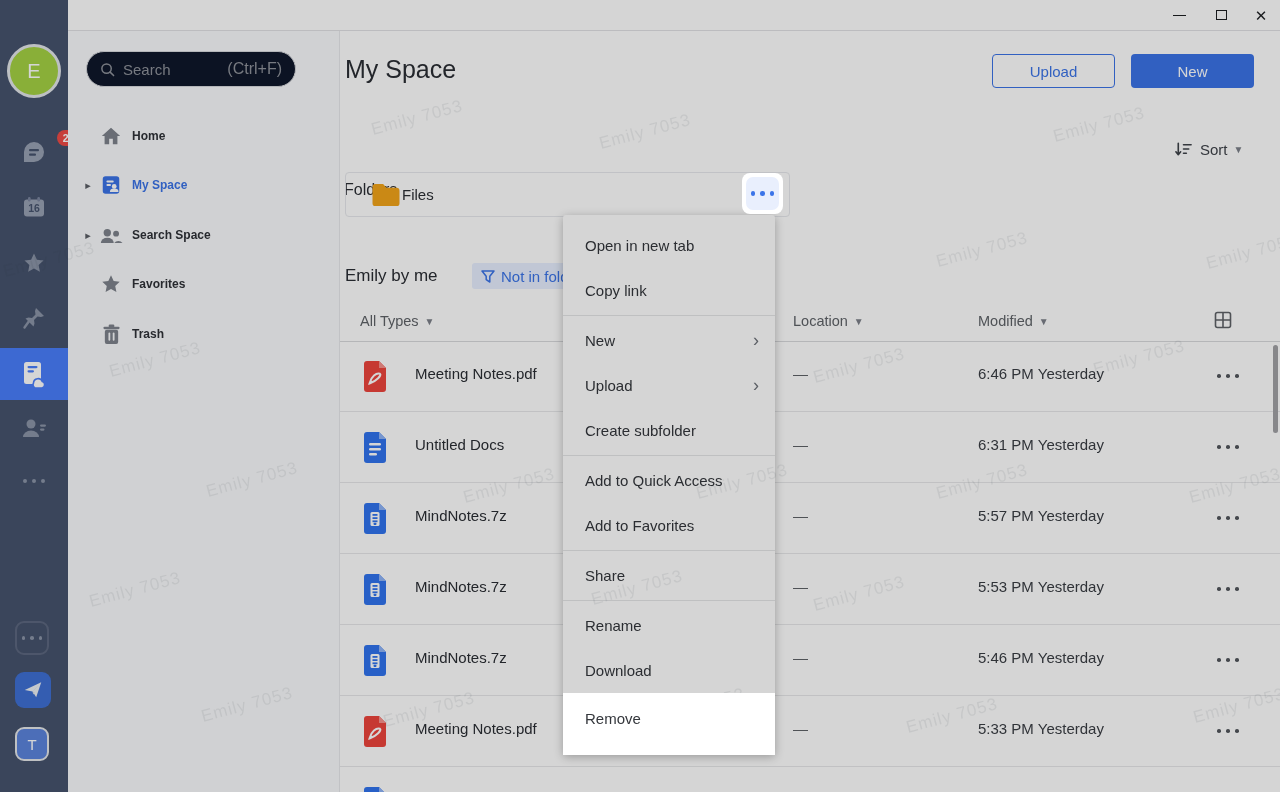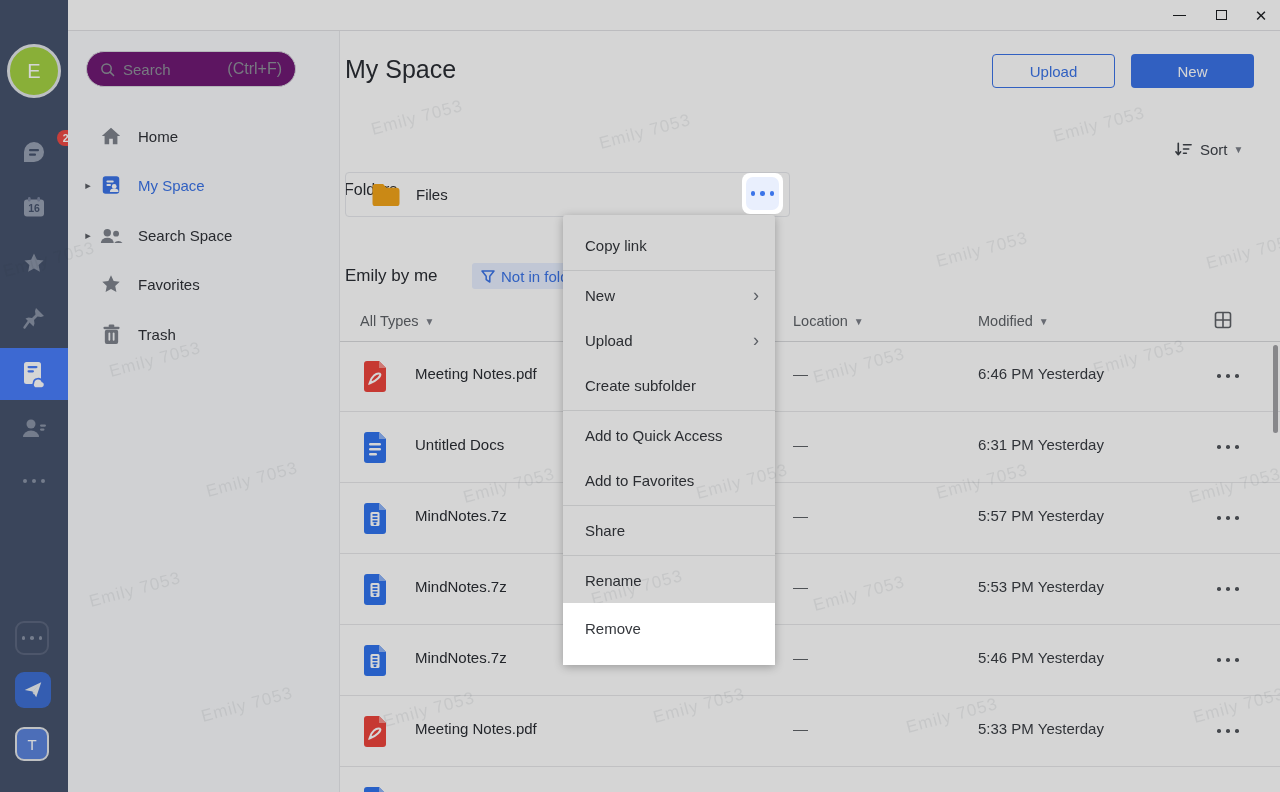--- a/index.html
+++ b/index.html
@@ -31,43 +31,43 @@
   
   .topstrip{position:absolute;left:68px;right:0;top:0;height:30px;background:#fff;border-bottom:1px solid #e2e2e5;z-index:5;}
   .winbtn{position:absolute;top:0;width:34px;height:30px;display:flex;align-items:center;justify-content:center;}
   .glyph-min{width:13px;height:0;border-top:1.8px solid #1c1e21;}
   .glyph-max{width:11px;height:10px;border:1.8px solid #1c1e21;box-sizing:border-box;}
   .glyph-close{font-size:15px;color:#1c1e21;line-height:1;}
 
   
   .sidebar{position:absolute;left:68px;top:30px;width:272px;height:762px;background:#fafbfd;border-right:1px solid #e8e9ec;box-sizing:border-box;}
   .search-pill{position:absolute;left:18px;top:21px;width:210px;height:36px;border:1.5px solid #d8dade;border-radius:19px;
-               box-sizing:border-box;display:flex;align-items:center;padding:12px 13px;background:#701a75;}
+               box-sizing:border-box;display:flex;align-items:center;padding:12px 13px;background:#0f172a;}
   .search-pill .ph{color:#8f939b;font-size:15px;margin-left:8px;flex:1;}
   .search-pill .sc{color:#8f939b;font-size:16px;}
   .nav-item{position:absolute;left:0;width:272px;height:48px;display:flex;align-items:center;cursor:default;}
   .nav-caret{position:absolute;left:14px;width:12px;text-align:center;font-size:11px;color:#5b5f66;}
   .nav-ic{position:absolute;left:31px;width:24px;height:24px;display:flex;align-items:center;justify-content:center;}
-  .nav-label{position:absolute;left:70px;font-size:15px;color:#2f3238;}
+  .nav-label{position:absolute;left:64px;font-size:12px;color:#2f3238;font-weight:bold;}
   .nav-item.active .nav-label{color:#3b74e8;}
 
   
   .main{position:absolute;left:340px;top:30px;right:0;bottom:0;background:#fff;}
   .page-title{position:absolute;left:5px;top:25px;font-size:25px;font-weight:500;color:#2b2e34;}
   .btn{position:absolute;top:24px;width:123px;height:34px;border-radius:4px;box-sizing:border-box;
        display:flex;align-items:center;justify-content:center;font-size:15px;}
   .btn-upload{left:652px;border:1.5px solid #3b74e8;color:#3b74e8;background:#fff;}
   .btn-new{left:791px;background:#3b74e8;color:#fff;}
   .sec-label{position:absolute;left:4px;font-size:16px;color:#2b2e34;margin-top:40px;}
   .sort{position:absolute;left:834px;top:110px;display:flex;align-items:center;color:#3f434a;font-size:15px;}
   .sort .caret{margin-left:6px;}
   .caret{font-size:10px;color:#7d818a;}
   .files-card{position:absolute;left:5px;top:142px;width:445px;height:45px;border:1px solid #e7e9ed;border-radius:4px;
               box-sizing:border-box;display:flex;align-items:center;}
-  .files-card .fname{margin-left:14px;font-size:15px;color:#2b2e34;}
+  .files-card .fname{font-size:15px;color:#2b2e34;}
   .files-card svg{margin-left:24px;}
 
   .owned-head{position:absolute;left:5px;top:236px;font-size:17px;font-weight:500;color:#2b2e34;}
   .chip{position:absolute;left:132px;top:233px;height:26px;background:#e7efff;border-radius:3px;
         display:flex;align-items:center;padding:0 9px;white-space:nowrap;}
   .chip span{color:#3b74e8;font-size:15px;margin-left:6px;}
 
   .thead{position:absolute;left:0;right:0;top:275px;height:36px;border-bottom:1px solid #d9dadd;}
   .th{position:absolute;top:8px;font-size:14.5px;color:#5f6368;display:flex;align-items:center;text-align:right;}
   .th .caret{margin-left:6px;}
@@ -438,32 +438,34 @@
         <span class="cell-loc">—</span>
         <span class="cell-mod">5:31 PM Yesterday</span>
         <span class="cell-dots dots"></span>
       </div>
     </div>
 </div>
 
 <div class="scroll-thumb"></div>
 
 <div class="menu" id="ctx-menu">
+    <div class="menu-item">Open in new tab</div>
     <div class="menu-item">Copy link</div>
     <div class="menu-div"></div>
     <div class="menu-item">New<span class="sub">›</span></div>
     <div class="menu-item">Upload<span class="sub">›</span></div>
     <div class="menu-item">Create subfolder</div>
     <div class="menu-div"></div>
     <div class="menu-item">Add to Quick Access</div>
     <div class="menu-item">Add to Favorites</div>
     <div class="menu-div"></div>
     <div class="menu-item">Share</div>
     <div class="menu-div"></div>
     <div class="menu-item">Rename</div>
+    <div class="menu-item">Download</div>
     <div class="menu-item hl">Remove</div>
   </div>
 
 <div class="spot-wrap">
   <div class="spot-btn">
     <div class="dots">
         <i></i>
         <i></i>
         <i></i>
       </div>

